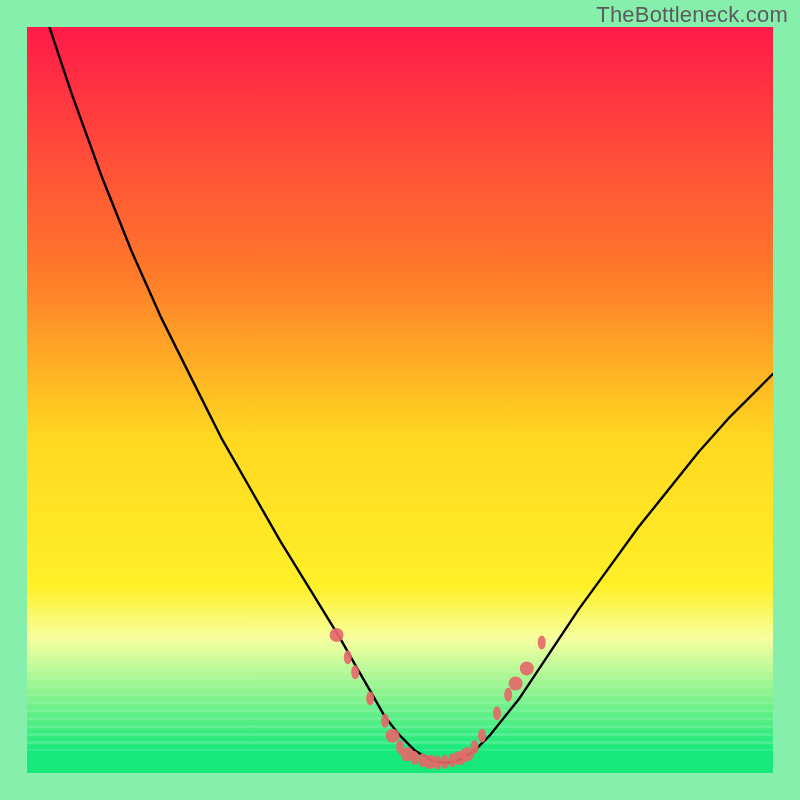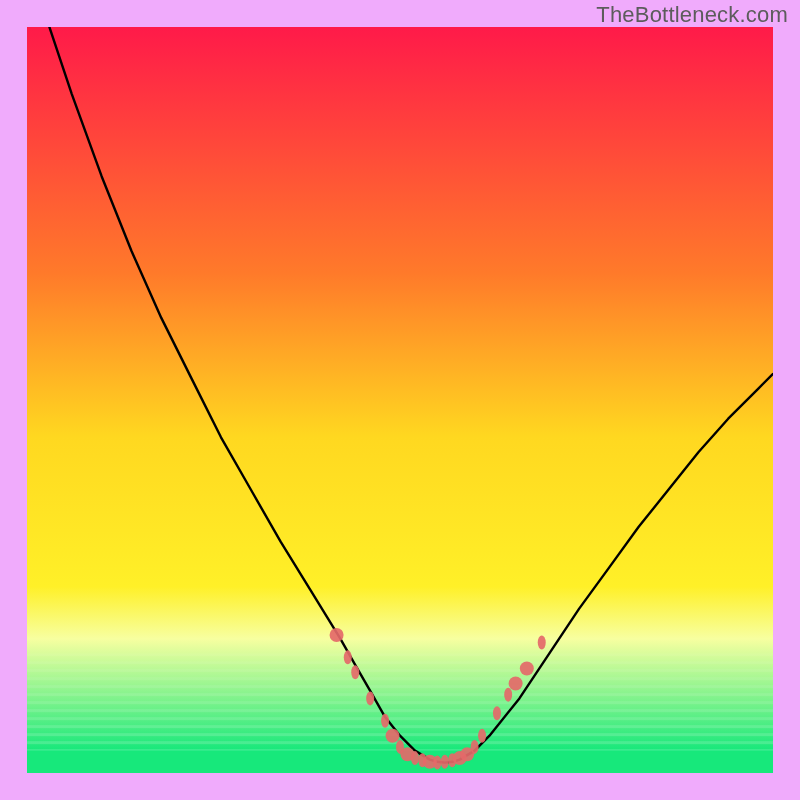--- a/index.html
+++ b/index.html
@@ -10,21 +10,21 @@
     background: #000;
     overflow: hidden;
     font-family: Arial, Helvetica, sans-serif;
   }
   .frame {
     position: absolute;
     top: 0;
     left: 0;
     width: 800px;
     height: 800px;
-    background: #f0abfc;
+    background: #86efac;
   }
   .plot {
     position: absolute;
     top: 27px;
     left: 27px;
     width: 746px;
     height: 746px;
     overflow: hidden;
   }
   .watermark {

